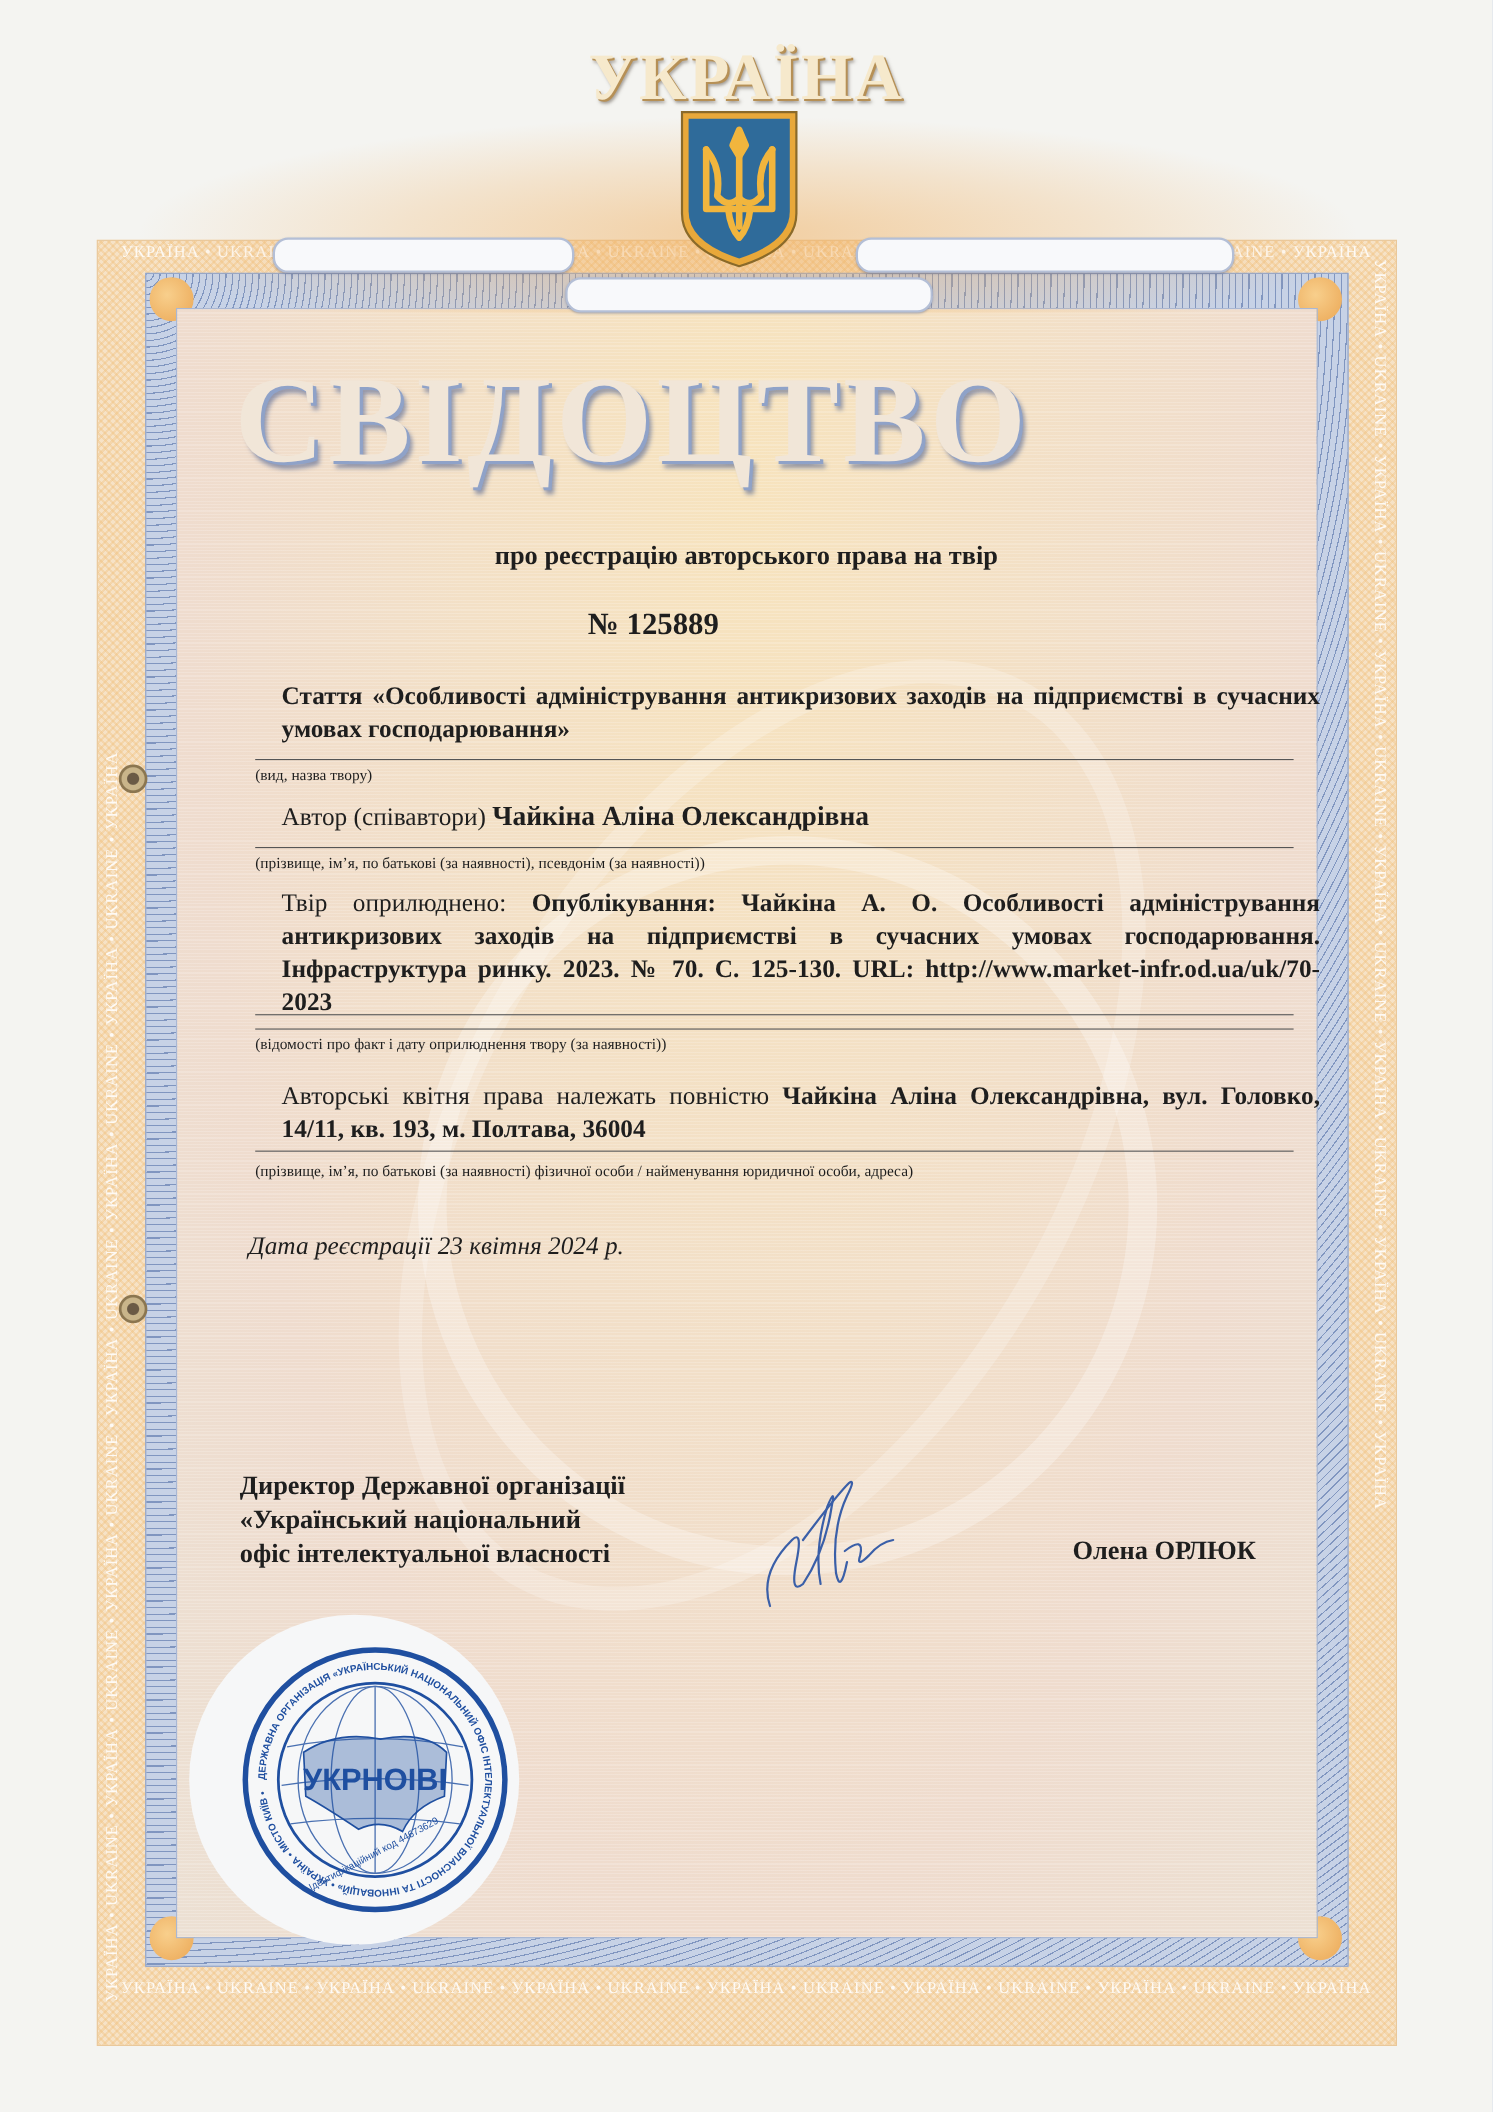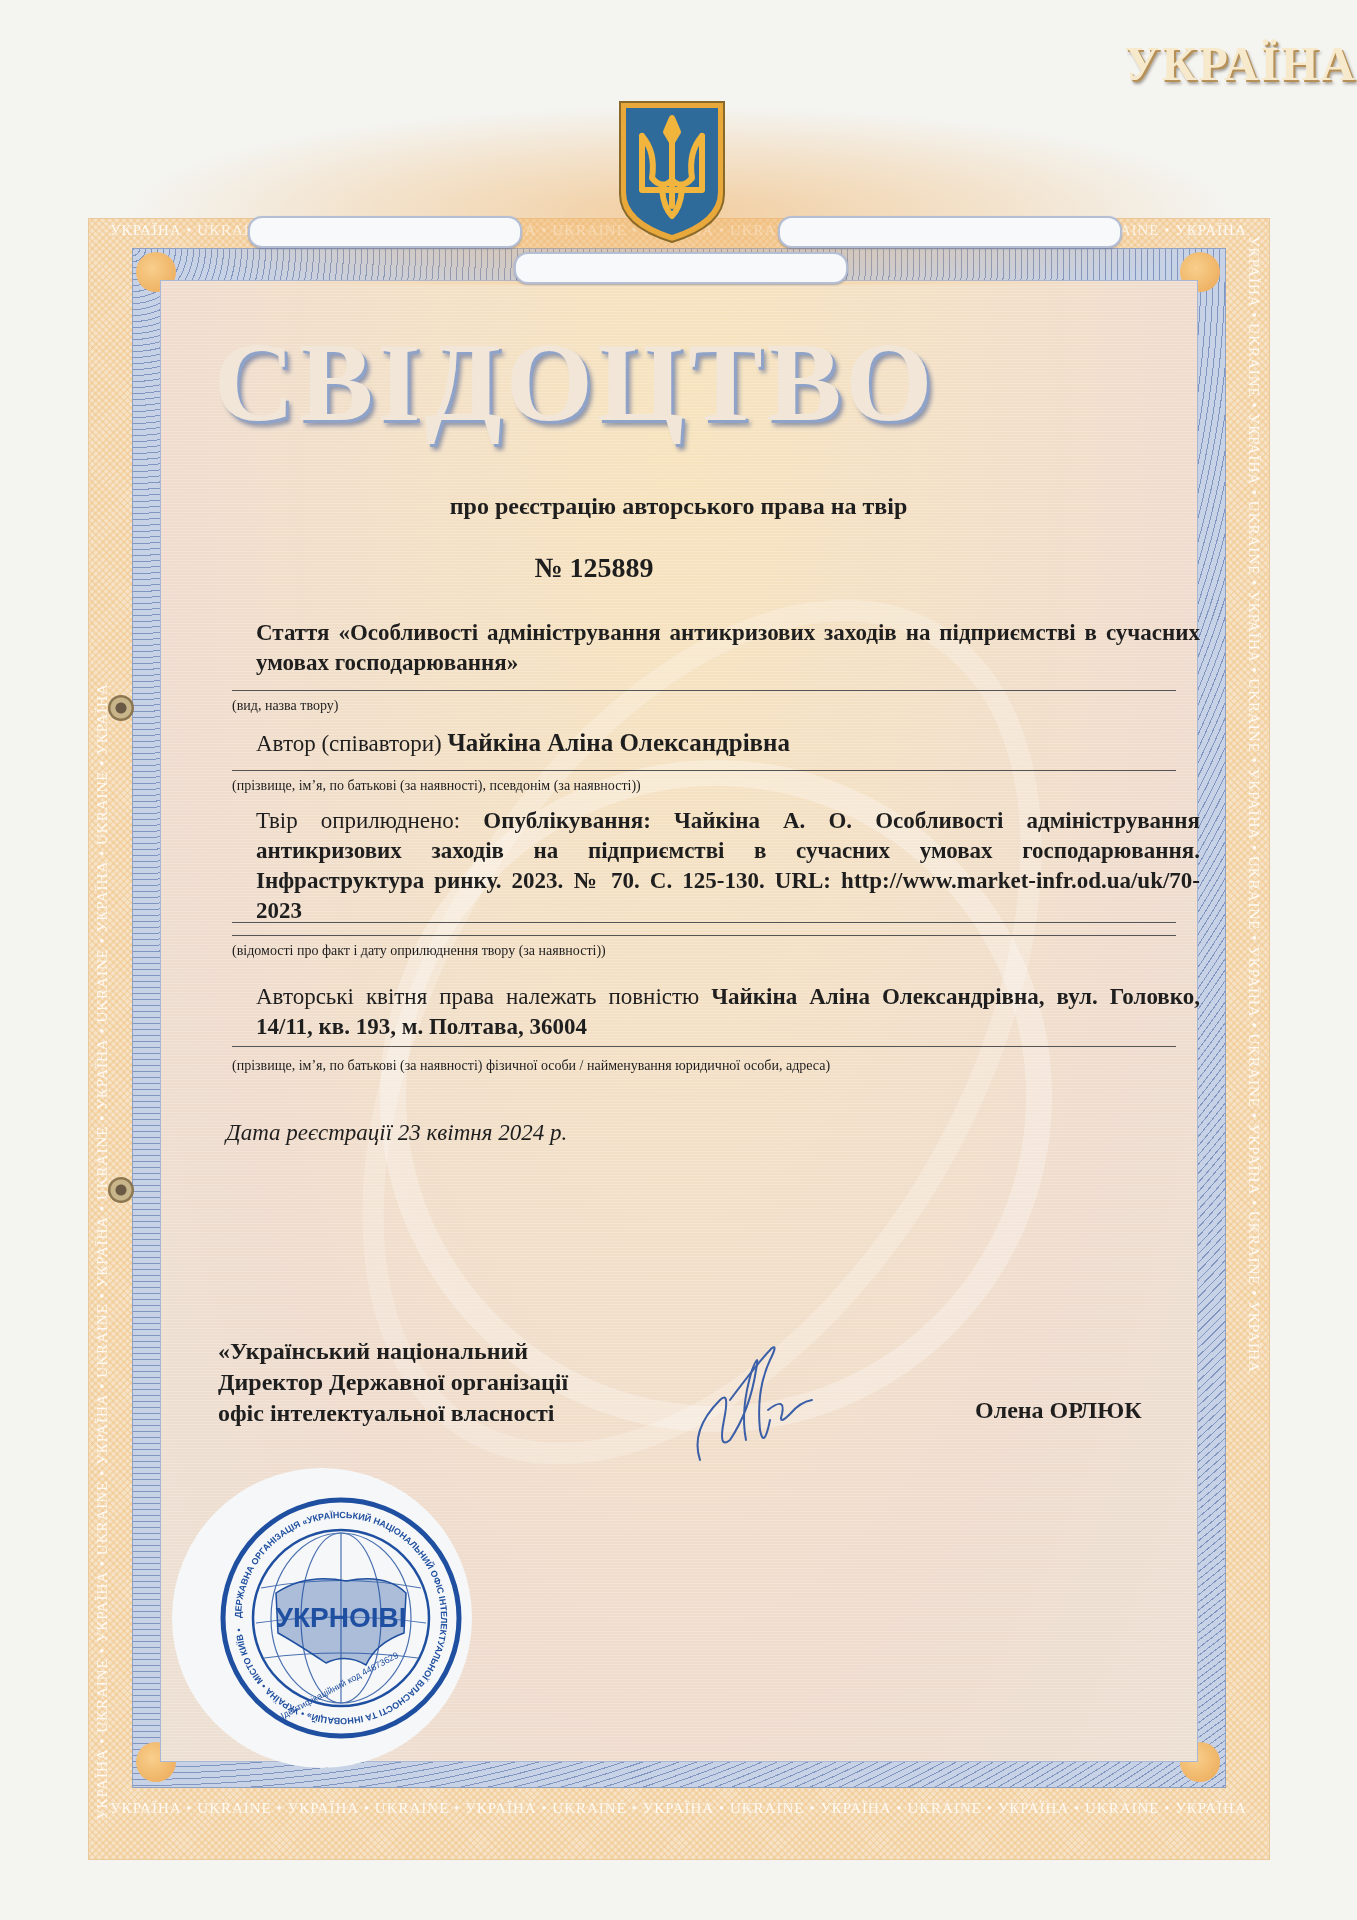--- a/index.html
+++ b/index.html
@@ -63,22 +63,22 @@
   .header-wings {
     position:absolute; left:120px; top:105px; width:1120px; height:180px;
     background:
       radial-gradient(ellipse at 50% 60%, rgba(240,175,95,.55) 0%, rgba(240,175,95,.25) 40%, transparent 70%);
   }
   .plate {
     position:absolute; height:28px; background:#f8f9fb; border:2px solid #b4bfd6;
     border-radius:14px; box-shadow:0 1px 2px rgba(60,80,130,.4);
   }
   .country-title {
-    position:absolute; left:0; width:1357px; top:36px; text-align:right;
-    font-family:"Liberation Serif", serif; font-size:48px; font-weight:bold;
+    position:absolute; left:0; width:1357px; top:36px; text-align:center;
+    font-family:"Liberation Serif", serif; font-size:60px; font-weight:bold;
     color:#f6e9cc; letter-spacing:2px;
     text-shadow: 2px 2px 0 #b69056, 3px 4px 3px rgba(80,70,60,.5);
   }
   .emblem {
     position:absolute; left:616px; top:98px; width:112px; height:148px;
   }
   .doc-title {
     position:absolute; left:0; width:1150px; top:318px; text-align:center;
     font-family:"Liberation Serif", serif; font-size:112px; font-weight:bold;
     color:#f1e6d8; letter-spacing:4px;
@@ -176,22 +176,22 @@
 <div class="text-block" style="top:982px">
   <span>Авторські квітня права належать повністю</span>
   <span class="b">Чайкіна Аліна Олександрівна, вул. Головко, 14/11, кв. 193, м. Полтава, 36004</span>
 </div>
 <div class="rule" style="top:1046px"></div>
 <div class="caption" style="top:1058px">(прізвище, ім’я, по батькові (за наявності) фізичної особи / найменування юридичної особи, адреса)</div>
 
 <div class="reg-date">Дата реєстрації 23 квітня 2024 р.</div>
 
 <div class="director">
+  <div>Директор Державної організації</div>
   <div>«Український національний</div>
-  <div>Директор Державної організації</div>
   <div>офіс інтелектуальної власності</div>
 </div>
 
 <svg class="signature" viewBox="0 0 200 130">
   <g fill="none" stroke="#3a5fa8" stroke-width="2" stroke-linecap="round">
     <path d="M40 120 Q30 90 60 60 Q70 50 64 80 Q58 110 70 100 Q90 70 96 30 Q100 10 92 30 Q80 70 86 100"></path>
     <path d="M70 60 Q100 20 112 8 Q118 4 110 20 Q96 50 100 90 Q104 110 110 80"></path>
     <path d="M108 70 Q126 56 122 74 Q118 86 130 74 Q140 62 152 60"></path>
   </g>
 </svg>

